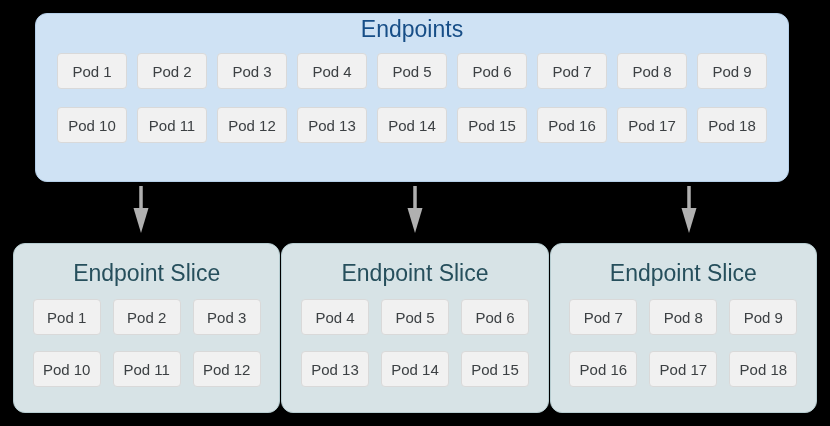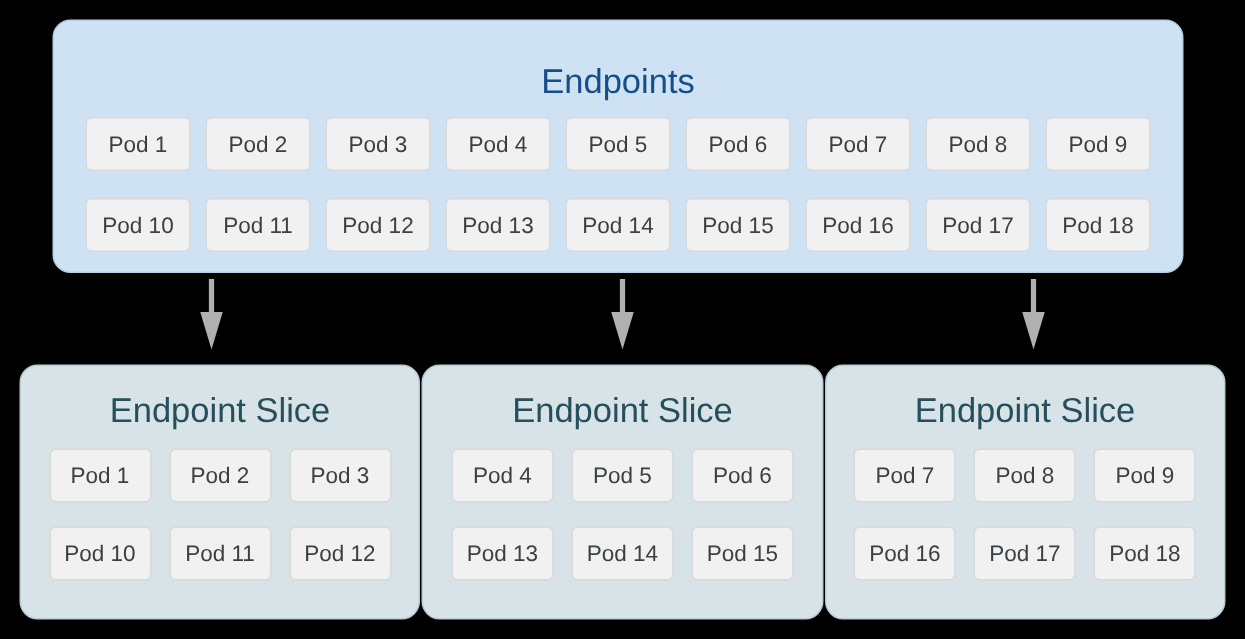--- a/index.html
+++ b/index.html
@@ -17,21 +17,21 @@
   
   .endpoints-box {
     position: absolute;
     left: 35px; top: 13px;
     width: 754px; height: 169px;
     background: #cfe2f4;
     border: 1px solid #b5cfe8;
     border-radius: 12px;
   }
   .endpoints-title {
-    padding-top: 25px;
+    padding-top: 0;
     text-align: center;
     font-size: 23px;
     line-height: 30px;
     color: #174e87;
   }
   .endpoints-pods {
     width: 712px;
     margin: 9px auto 0 auto;
     display: flex;
     flex-wrap: wrap;

